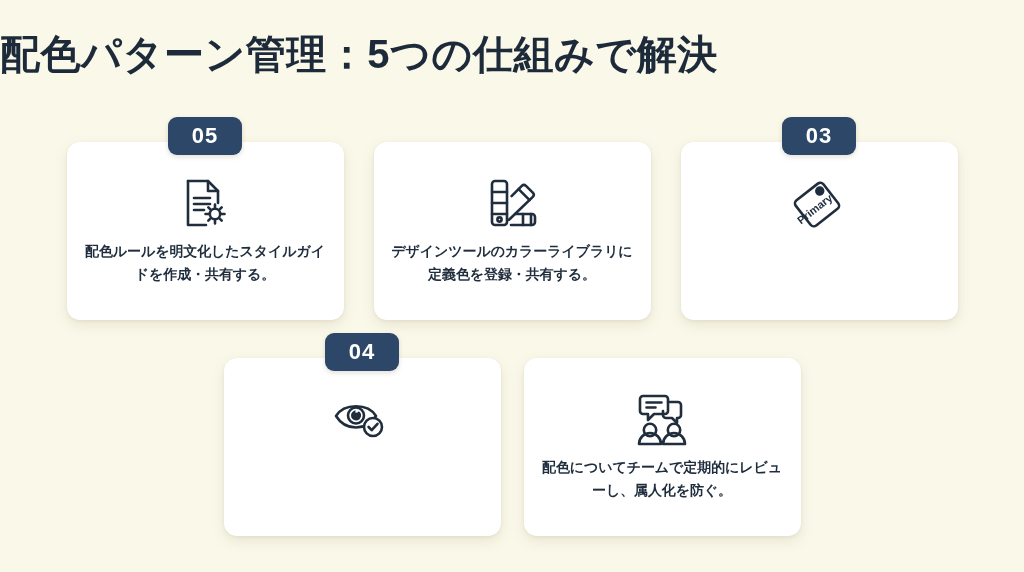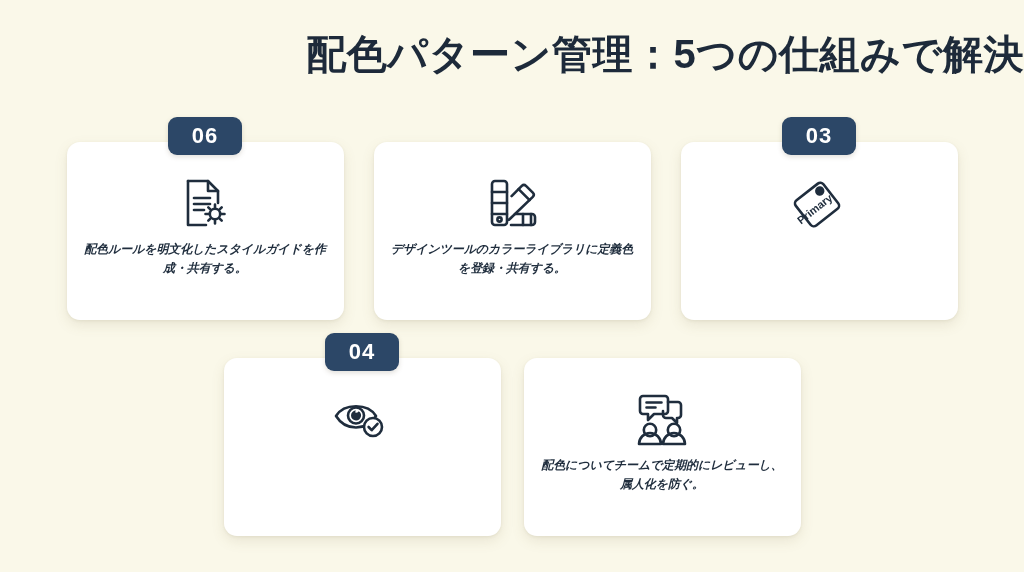--- a/index.html
+++ b/index.html
@@ -22,21 +22,21 @@
     height: 572px;
     background: #faf8e9;
   }
 
   
   .title {
     position: absolute;
     top: 30px;
     left: 0;
     width: 1024px;
-    text-align: right;
+    text-align: left;
     font-size: 40px;
     line-height: 1.2;
     font-weight: 700;
     letter-spacing: 0.5px;
     color: #1d2a3a;
     white-space: nowrap;
   }
 
   
   .row {
@@ -89,39 +89,38 @@
     align-items: center;
     justify-content: center;
     margin-bottom: 6px;
   }
   .icon-wrap svg { display: block; }
 
   
   .card-text {
     width: 252px;
     text-align: center;
-    font-size: 12px;
+    font-size: 14px;
     line-height: 1.62;
     font-weight: 700;
     color: #1f2d3d;
     letter-spacing: -0.1px;
-    font-style: italic;
   }
 </style>
 </head>
 <body>
 
 <div id="slide">
 
   <h1 class="title">配色パターン管理：5つの仕組みで解決</h1>
 
   <div class="row row-top">
 
     <div class="card">
-      <div class="badge">06</div>
+      <div class="badge">05</div>
       <div class="icon-wrap">
         <svg width="56" height="56" viewBox="0 0 56 56" fill="none" stroke="#1f2d3d" stroke-width="2.6" stroke-linecap="round" stroke-linejoin="round">
           <path d="M11 6 h20 l10 10 v12"></path>
           <path d="M11 6 v44 h18"></path>
           <path d="M31 6 v10 h10"></path>
           <path d="M17 23 h16"></path>
           <path d="M17 29 h16"></path>
           <path d="M17 35 h10"></path>
           <circle cx="38" cy="39" r="5.2"></circle>
           <path d="M38 29.5 v3.2 M38 45.3 v3.2 M28.5 39 h3.2 M44.3 39 h3.2

